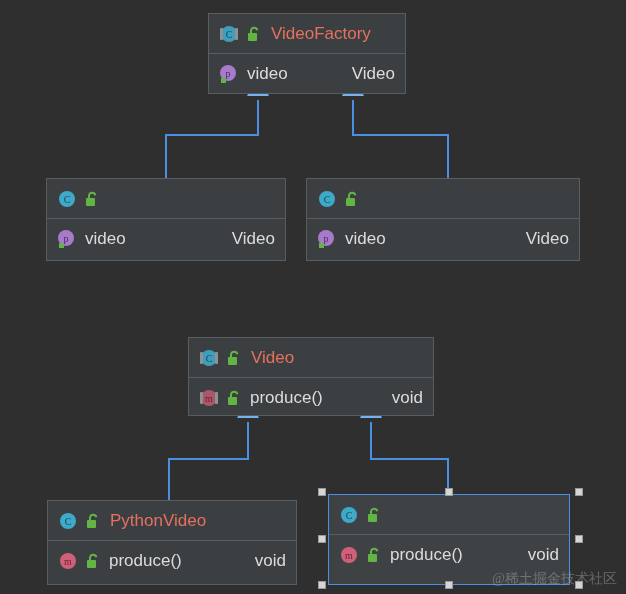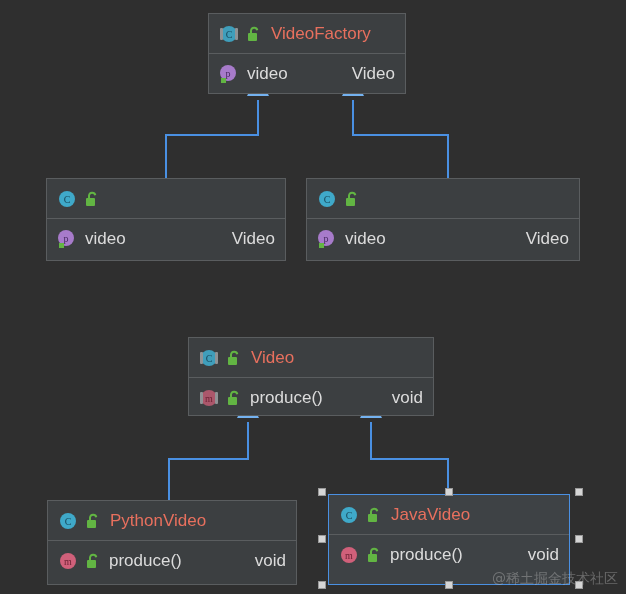--- a/index.html
+++ b/index.html
@@ -282,21 +282,20 @@
               <circle cx="10" cy="10" r="8" fill="#3fa9c9"></circle>
               <text x="10" y="14" font-size="10" font-family="Liberation Serif, serif" text-anchor="middle" fill="#18495c">C</text>
             </svg>
           </span>
           <span class="icon" style="margin-left: 7px;">
             <svg width="16" height="18" viewBox="0 0 16 18">
               <path d="M5 8 V5.5 A3.2 3.2 0 0 1 11.3 5.2" fill="none" stroke="#62b543" stroke-width="2"></path>
               <rect x="2" y="8" width="9" height="8" rx="1" fill="#62b543"></rect>
             </svg>
           </span>
-          <span class="node-title">JavaVideo</span>
         </div>
         <div class="node-row">
           <span class="icon">
             <svg width="20" height="20" viewBox="0 0 20 20">
               <circle cx="10" cy="10" r="8" fill="#d0607a"></circle>
               <text x="10" y="14" font-size="10" font-family="Liberation Serif, serif" text-anchor="middle" fill="#6d2235">m</text>
             </svg>
           </span>
           <span class="icon" style="margin-left: 7px;">
             <svg width="16" height="18" viewBox="0 0 16 18">
@@ -314,15 +313,15 @@
       <div class="handle" style="left: 318px; top: 488px;"></div>
       <div class="handle" style="left: 445px; top: 488px;"></div>
       <div class="handle" style="left: 575px; top: 488px;"></div>
       <div class="handle" style="left: 318px; top: 535px;"></div>
       <div class="handle" style="left: 575px; top: 535px;"></div>
       <div class="handle" style="left: 318px; top: 581px;"></div>
       <div class="handle" style="left: 445px; top: 581px;"></div>
       <div class="handle" style="left: 575px; top: 581px;"></div>
     </div>
 
-  <div class="watermark" style="left: 492px; top: 570px;">@稀土掘金技术社区</div>
+  <div class="watermark" style="left: 492px; top: 570px; font-family: Liberation Serif, serif;">@稀土掘金技术社区</div>
 
 </div>
 
 </body></html>

